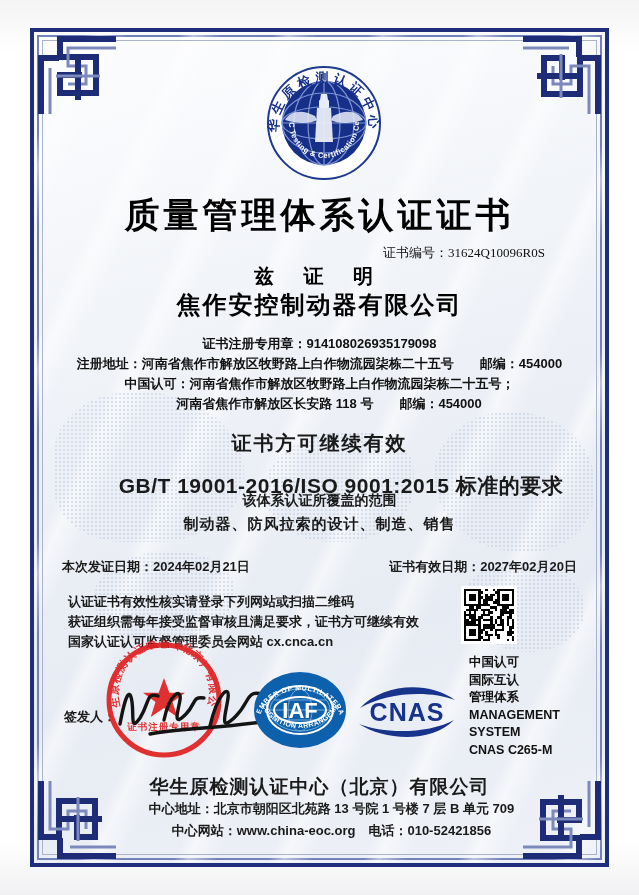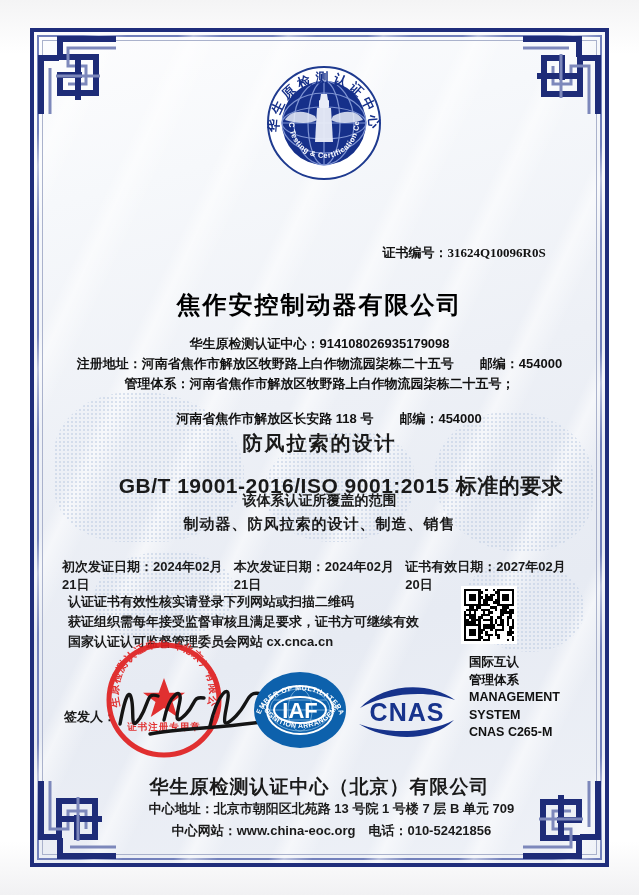--- a/index.html
+++ b/index.html
@@ -31,21 +31,21 @@
     background-size:4px 4px;
   }
   .corner{position:absolute;width:84px;height:84px;z-index:5;}
   .corner.tl{left:-2px;top:-2px;}
   .corner.tr{right:-2px;top:-2px;transform:rotate(90deg);}
   .corner.br{right:-2px;bottom:-2px;transform:rotate(180deg);}
   .corner.bl{left:-2px;bottom:-2px;transform:rotate(270deg);}
   .abs{position:absolute;}
   .center{left:0;right:0;text-align:center;}
   .title{font-size:35px;font-weight:bold;letter-spacing:4px;color:#000;}
-  .certno{font-size:13px;font-family:"Liberation Serif","DejaVu Serif",serif;color:#111;font-weight:bold;}
+  .certno{font-size:13px;font-family:"Liberation Serif","DejaVu Serif",serif;color:#111;}
   .hereby{font-size:20px;font-weight:bold;letter-spacing:12px;color:#000;}
   .company{font-size:24px;font-weight:bold;letter-spacing:2px;color:#000;}
   .small-b{font-size:13px;font-weight:bold;color:#111;}
   .conform{font-size:20px;font-weight:bold;letter-spacing:2px;}
   .standard{font-size:21px;font-weight:bold;letter-spacing:.5px;}
   .scope-label{font-size:14px;font-weight:bold;}
   .scope{font-size:15px;font-weight:bold;letter-spacing:1px;}
   .dates{display:flex;justify-content:space-between;padding:0 28px;font-size:13px;font-weight:bold;}
   .notes{font-size:13px;font-weight:bold;line-height:20px;text-align:left;}
   .qr{
@@ -135,35 +135,36 @@
       <path id="arcBot" d="M24 59 A35 35 0 0 0 94 59"></path>
     </defs>
     <text font-size="13" font-weight="bold" fill="#16308a" letter-spacing="4">
       <textPath href="#arcTop" startOffset="50%" text-anchor="middle">华生原检测认证中心</textPath>
     </text>
     <text font-size="7.5" font-weight="bold" fill="#ffffff" letter-spacing=".5">
       <textPath href="#arcBot" startOffset="50%" text-anchor="middle">CEOC Testing &amp; Certification Center</textPath>
     </text>
   </svg>
 
+  <div class="abs center title" style="top:160px;">质量管理体系认证证书</div>
   <div class="abs certno" style="left:300px;top:212px;width:260px;text-align:center;">证书编号：31624Q10096R0S</div>
+  <div class="abs center hereby" style="top:231px;">兹 证 明</div>
   <div class="abs center company" style="top:257px;">焦作安控制动器有限公司</div>
-  <div class="abs center small-b" style="top:303px;">华生原检测认证中心：914108026935179098</div>
+  <div class="abs center small-b" style="top:303px;">证书注册专用章：914108026935179098</div>
 
   <div class="abs center small-b" style="top:323px;">注册地址：河南省焦作市解放区牧野路上白作物流园柒栋二十五号　　邮编：454000</div>
-  <div class="abs center small-b" style="top:343px;">管理体系：河南省焦作市解放区牧野路上白作物流园柒栋二十五号；</div>
-  <div class="abs center small-b" style="top:378px;padding-left:19px;">河南省焦作市解放区长安路 118 号　　邮编：454000</div>
-
-  <div class="abs center conform" style="top:398px;">防风拉索的设计</div>
+  <div class="abs center small-b" style="top:343px;">中国认可：河南省焦作市解放区牧野路上白作物流园柒栋二十五号；</div>
+  <div class="abs center small-b" style="top:363px;padding-left:19px;">河南省焦作市解放区长安路 118 号　　邮编：454000</div>
+
+  <div class="abs center conform" style="top:398px;">证书方可继续有效</div>
   <div class="abs center standard" style="top:440px;margin-left:43px;">GB/T 19001-2016/ISO 9001:2015 标准的要求</div>
   <div class="abs center scope-label" style="top:460px;">该体系认证所覆盖的范围</div>
   <div class="abs center scope" style="top:483px;">制动器、防风拉索的设计、制造、销售</div>
 
   <div class="abs dates" style="left:0;right:0;top:526px;">
-    <span>初次发证日期：2024年02月21日</span>
     <span>本次发证日期：2024年02月21日</span>
     <span>证书有效日期：2027年02月20日</span>
   </div>
 
   <div class="abs notes" style="left:34px;top:560px;width:400px;">
     <div>认证证书有效性核实请登录下列网站或扫描二维码</div>
     <div>获证组织需每年接受监督审核且满足要求，证书方可继续有效</div>
     <div>国家认证认可监督管理委员会网站 cx.cnca.cn</div>
   </div>
 
@@ -605,20 +606,21 @@
       <span></span>
       <span></span>
       <span></span>
       <span></span>
       <span class="d"></span>
       <span></span>
       <span class="d"></span>
     </div>
 
   <div class="abs accr" style="left:435px;top:622px;">
+    <div>中国认可</div>
     <div>国际互认</div>
     <div>管理体系</div>
     <div>MANAGEMENT SYSTEM</div>
     <div>CNAS C265-M</div>
   </div>
 
   <div class="abs signer" style="left:30px;top:676px;">签发人：</div>
 
   <svg class="abs" style="left:70px;top:608px;width:120px;height:120px;opacity:.92;" viewBox="0 0 120 120">
     <circle cx="60" cy="60" r="55" fill="none" stroke="#e02020" stroke-width="5"></circle>

